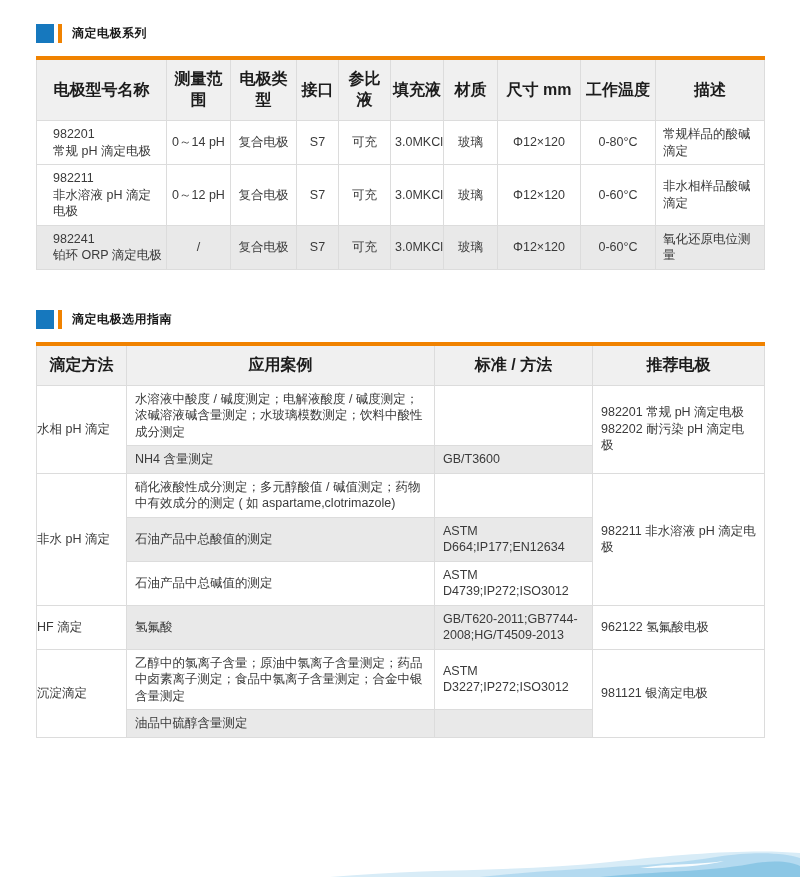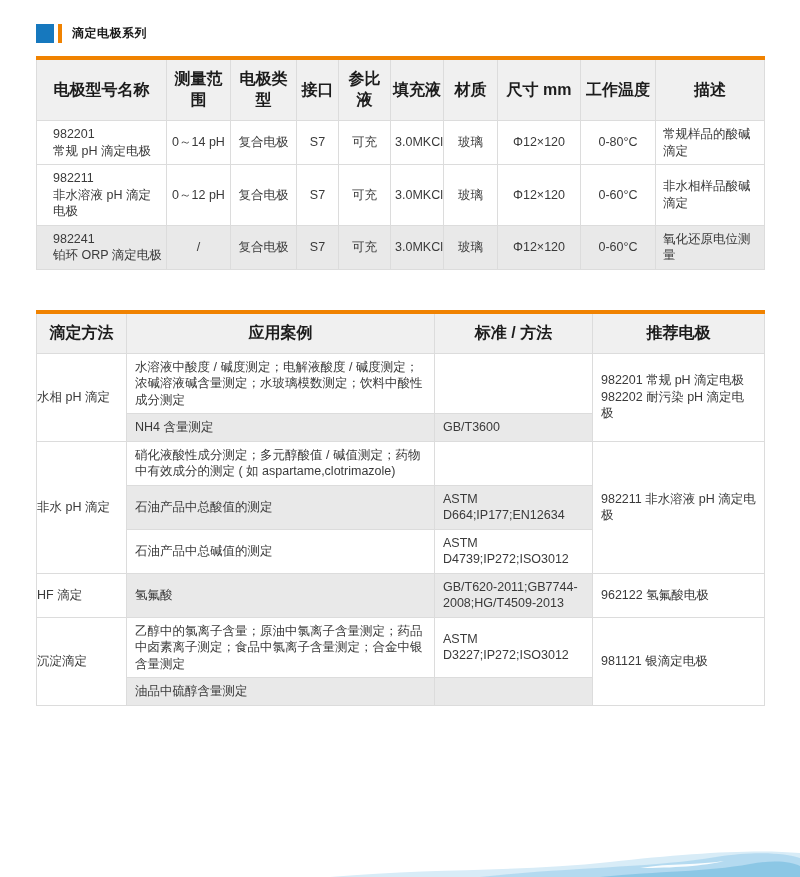--- a/index.html
+++ b/index.html
@@ -148,20 +148,25 @@
           <td>玻璃</td>
           <td>Φ12×120</td>
           <td>0-60°C</td>
           <td class="desc-cell">氧化还原电位测量</td>
         </tr>
       </tbody>
   </table>
 
   <div class="gap"></div>
 
+  <div class="section-title">
+    <span class="blue-square"></span>
+    <span class="orange-bar"></span>
+    <span class="title-text">滴定电极选用指南</span>
+  </div>
 
   <table id="guide-table">
     <colgroup>
       <col style="width:90px">
         <col style="width:308px">
         <col style="width:158px">
         <col style="width:172px">
     </colgroup>
     <thead>
       <tr>

